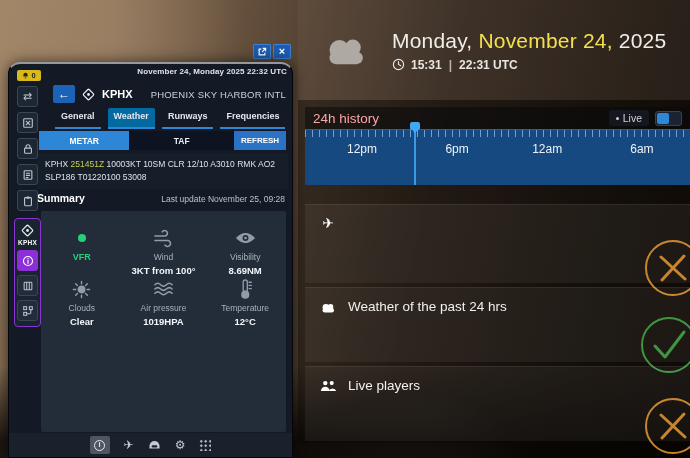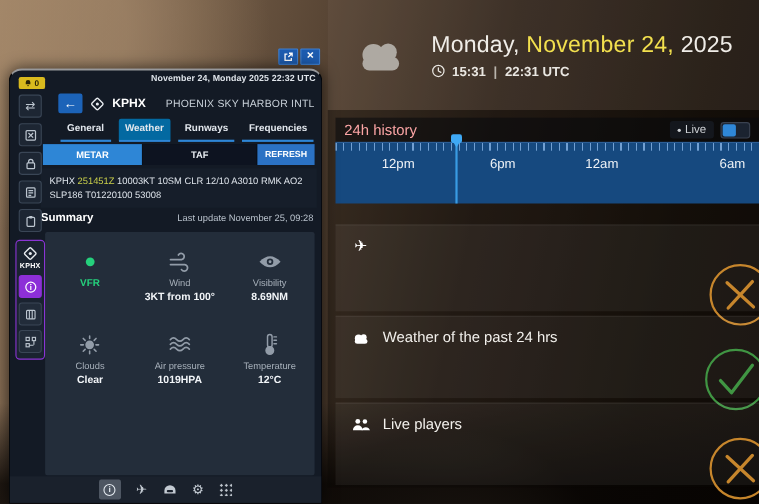--- a/index.html
+++ b/index.html
@@ -95,21 +95,21 @@
   .metar-box { position:absolute; top:89px; left:28px; right:4px; background:#161e2a;
     padding:5px 8px; font-size:8.5px; line-height:1.55; color:#dde3ea; }
   .metar-time { color:#c9cf4a; }
 
   .summary-head { position:absolute; top:128px; left:28px; right:7px; display:flex; align-items:baseline; }
   .summary-title { font-size:10.5px; font-weight:bold; color:#fff; }
   .last-update { margin-left:auto; font-size:8.5px; color:#b9c2cc; }
 
   .summary-card { position:absolute; top:147px; left:32px; right:6px; height:221px;
     background:#232d3a; border-radius:2px; padding-top:14px; }
-  .sum-grid { display:grid; grid-template-columns:1fr 1fr 1fr; row-gap:24px; }
+  .sum-grid { display:grid; grid-template-columns:1fr 1fr 1fr; }
   .sum-cell { text-align:center; }
   .sum-ic { height:26px; display:flex; align-items:center; justify-content:center; }
   .sum-label { font-size:8.5px; color:#a7b0ba; margin-top:1px; }
   .sum-value { font-size:9.5px; font-weight:bold; color:#f2f5f8; margin-top:3px; min-height:11px; }
   .vfr-dot { width:8px; height:8px; border-radius:50%; background:#25d07c; }
   .vfr-label { color:#25d07c !important; font-weight:bold; font-size:9px !important; }
 
   .bottom-bar { position:absolute; left:0; right:0; bottom:0; height:24px; background:#1a212c;
     border-radius:0; display:flex; align-items:center; justify-content:center; gap:14px; }
   .bb-ic { color:#c3cad2; font-size:12px; line-height:1; cursor:pointer; display:flex; align-items:center; justify-content:center; }
@@ -177,21 +177,21 @@
         <span class="live-toggle">
             <span class="live-knob"></span>
           </span>
       </div>
 
       <div class="timeline">
         <div class="tl-ticks"></div>
         <span class="tl-label" style="left: 14.8%;">12pm</span>
         <span class="tl-label" style="left: 39.5%; text-align: center;">6pm</span>
         <span class="tl-label" style="left: 62.9%;">12am</span>
-        <span class="tl-label" style="left: 87.5%; margin-left: 24px;">6am</span>
+        <span class="tl-label" style="left: 87.5%;">6am</span>
         <div class="tl-marker" style="left: 28.6%;">
           <div class="tl-pin"></div>
           <div class="tl-line"></div>
         </div>
       </div>
 
       <div class="rp-section sec-traffic">
         <div class="sec-head">
           <span class="sec-ic">✈</span>
         </div>

